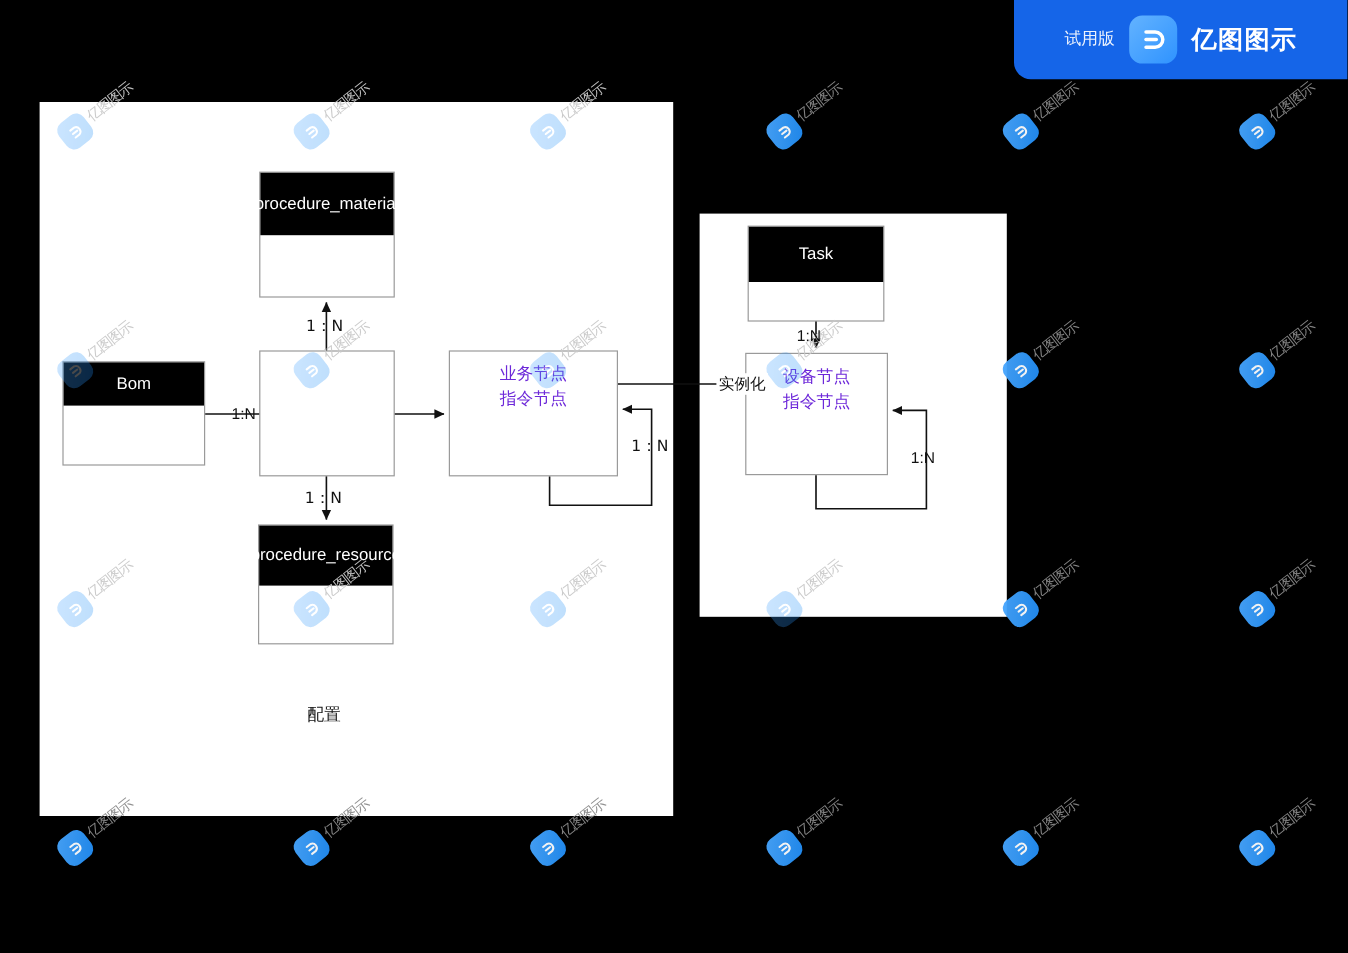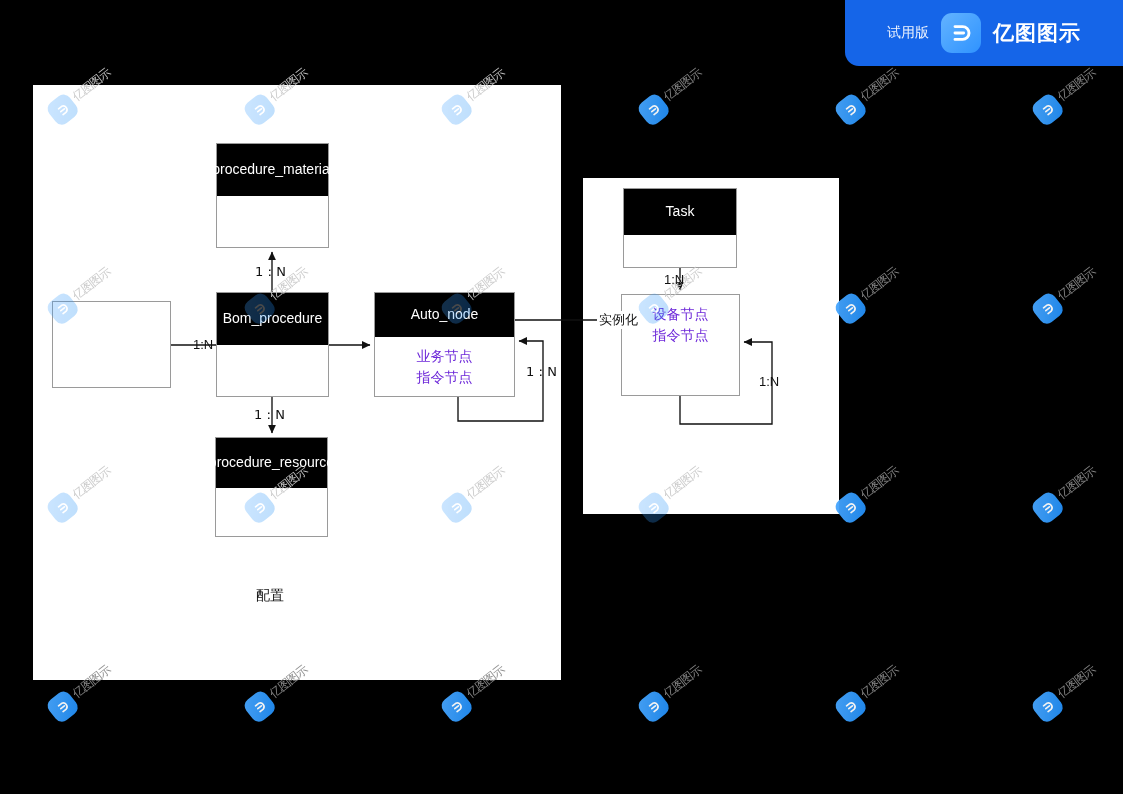--- a/index.html
+++ b/index.html
@@ -104,28 +104,27 @@
   <div class="elabel cn" style="left:549px;top:311px;background:#fff;padding:0 2px;margin-left:48px;">实例化</div>
   <div class="elabel" style="left:664px;top:272px;">1:N</div>
   <div class="elabel" style="left:759px;top:374px;">1:N</div>
 
   <div id="entities">
       <div class="entity" style="left: 216px; top: 143px; width: 113px; height: 105px; border-color: rgb(154, 154, 154);">
         <div class="hdr" style="height: 52px; background: rgb(0, 0, 0); color: rgb(255, 255, 255);">procedure_material</div>
         <div class="body" style="height: 51px;"></div>
       </div>
       <div class="entity" style="left: 52px; top: 301px; width: 119px; height: 87px; border-color: rgb(154, 154, 154);">
+        <div class="hdr" style="height: 36px; background: rgb(0, 0, 0); color: rgb(255, 255, 255);">Bom</div>
         <div class="body" style="height: 49px;"></div>
       </div>
       <div class="entity" style="left: 216px; top: 292px; width: 113px; height: 105px; border-color: rgb(154, 154, 154);">
-        <div class="hdr" style="height: 52px; background: rgb(0, 0, 0); color: rgb(255, 255, 255);">Bom_procedure</div>
         <div class="body" style="height: 51px;"></div>
       </div>
       <div class="entity" style="left: 374px; top: 292px; width: 141px; height: 105px; border-color: rgb(154, 154, 154);">
-        <div class="hdr" style="height: 44px; background: rgb(0, 0, 0); color: rgb(255, 255, 255);">Auto_node</div>
         <div class="body" style="height: 59px; font-family: &quot;DejaVu Sans&quot;, sans-serif;">业务节点
 指令节点</div>
       </div>
       <div class="entity" style="left: 215px; top: 437px; width: 113px; height: 100px; border-color: rgb(154, 154, 154);">
         <div class="hdr" style="height: 50px; background: rgb(0, 0, 0); color: rgb(255, 255, 255);">procedure_resource</div>
         <div class="body" style="height: 48px;"></div>
       </div>
       <div class="entity" style="left: 623px; top: 188px; width: 114px; height: 80px; border-color: rgb(154, 154, 154);">
         <div class="hdr" style="height: 46px; background: rgb(0, 0, 0); color: rgb(255, 255, 255);">Task</div>
         <div class="body" style="height: 48px;"></div>

